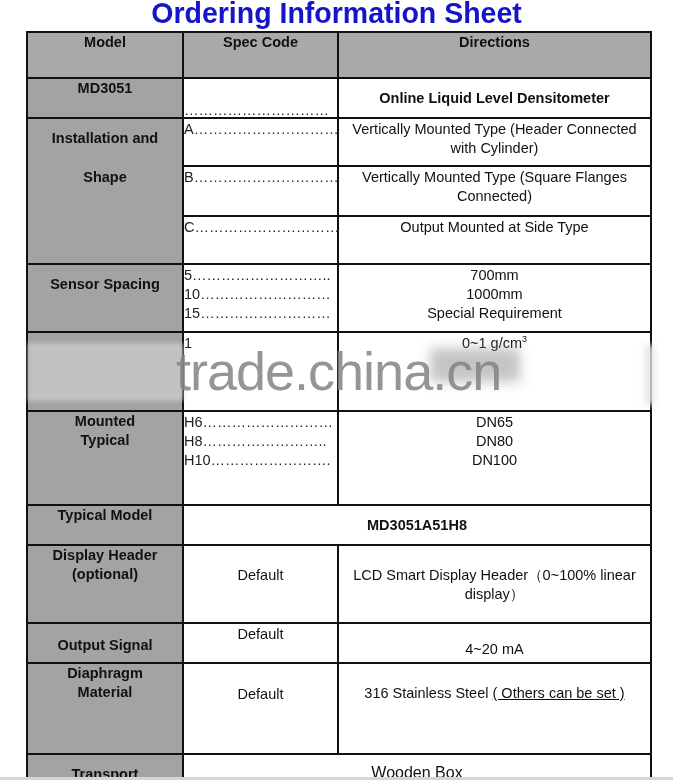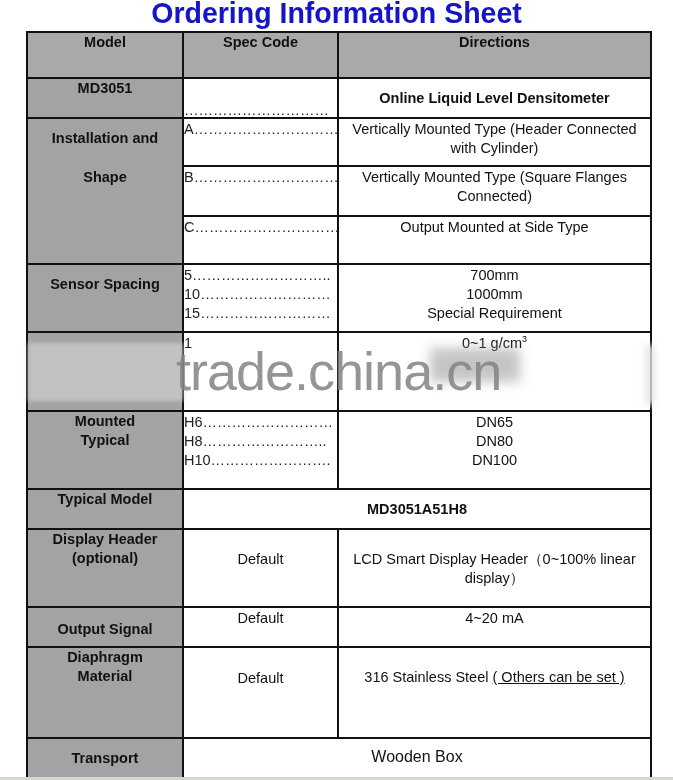--- a/index.html
+++ b/index.html
@@ -102,21 +102,21 @@
       <div>Special Requirement</div>
     </td>
   </tr>
 
   <tr style="height:79px">
     <td class="lbl"></td>
     <td class="code" style="padding-top:1px">1</td>
     <td class="dir" style="padding-top:1px"><span>0~1 g/cm</span><sup>3</sup></td>
   </tr>
 
-  <tr style="height:78px">
+  <tr style="height:94px">
     <td class="lbl">
       <div>Mounted</div>
       <div>Typical</div>
     </td>
     <td class="code" style="padding-top:1px">
       <div>H6………………………</div>
       <div>H8……………………..</div>
       <div>H10…………………….</div>
     </td>
     <td class="dir" style="padding-top:1px">
@@ -136,21 +136,21 @@
       <div>Display Header</div>
       <div>(optional)</div>
     </td>
     <td class="center" style="padding-top:20px">Default</td>
     <td class="dir" style="padding-top:20px">LCD Smart Display Header（0~100% linear display）</td>
   </tr>
 
   <tr style="height:40px">
     <td class="lbl" style="vertical-align:bottom;line-height:34px">Output Signal</td>
     <td class="center" style="padding-top:1px">Default</td>
-    <td class="dir" style="padding-top:1px">4~20 mA</td>
+    <td class="dir" style="padding-top:16px">4~20 mA</td>
   </tr>
 
   <tr style="height:91px">
     <td class="lbl">
       <div>Diaphragm</div>
       <div>Material</div>
     </td>
     <td class="center" style="padding-top:21px">Default</td>
     <td class="dir" style="padding-top:20px"><span>316 Stainless Steel </span><span class="u">( Others can be set )</span></td>
   </tr>

